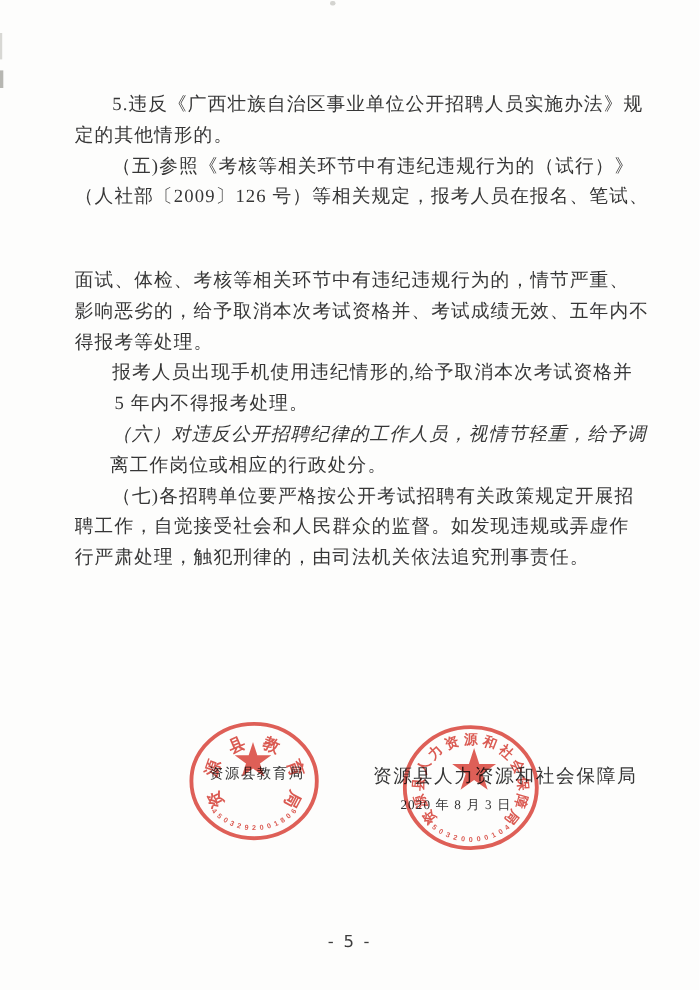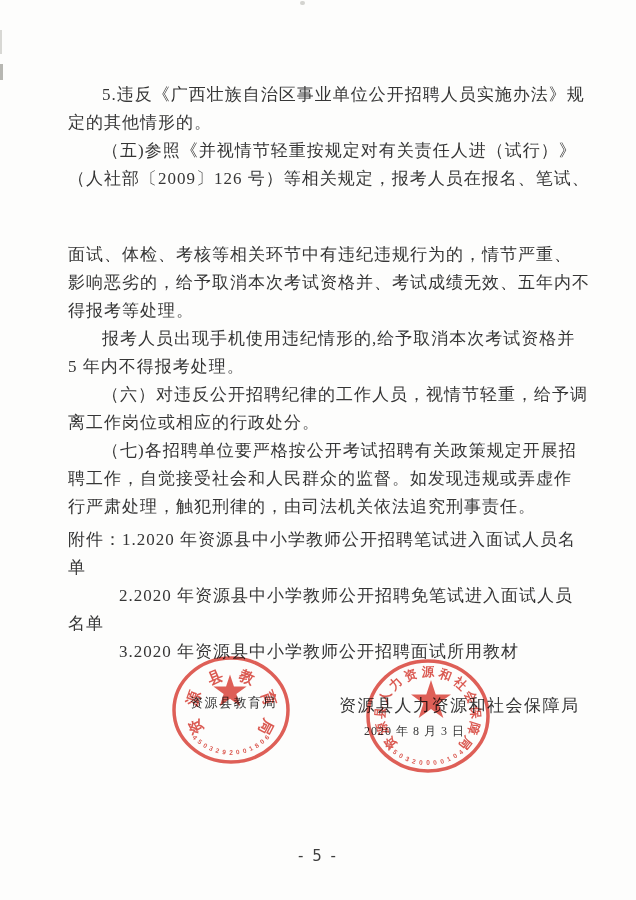--- a/index.html
+++ b/index.html
@@ -40,41 +40,34 @@
 
 <div class="page">
 
   <div class="scan-artifact" id="edge-mark-1"></div>
   <div class="scan-artifact" id="edge-mark-2"></div>
   <div class="scan-artifact" id="top-smudge"></div>
 
   <div class="textblock" id="body-lines">
       <div class="tline" style="padding-left: 2em;">5.违反《广西壮族自治区事业单位公开招聘人员实施办法》规</div>
       <div class="tline" style="padding-left: 0em;">定的其他情形的。</div>
-      <div class="tline" style="padding-left: 2em;">（五)参照《并视情节轻重按规定对有关责任人进（试行）》</div>
+      <div class="tline" style="padding-left: 2em;">（五)参照《考核等相关环节中有违纪违规行为的（试行）》</div>
       <div class="tline" style="padding-left: 0em;">（人社部〔2009〕126 号）等相关规定，报考人员在报名、笔试、</div>
       <div class="tline" style="padding-left: 0em; margin-top: 48px;">面试、体检、考核等相关环节中有违纪违规行为的，情节严重、</div>
       <div class="tline" style="padding-left: 0em;">影响恶劣的，给予取消本次考试资格并、考试成绩无效、五年内不</div>
       <div class="tline" style="padding-left: 0em;">得报考等处理。</div>
       <div class="tline" style="padding-left: 2em;">报考人员出现手机使用违纪情形的,给予取消本次考试资格并</div>
-      <div class="tline" style="padding-left: 0em;">5 年内不得报考处理。</div>
-      <div class="tline" style="padding-left: 2em;">（六）对违反公开招聘纪律的工作人员，视情节轻重，给予调</div>
-      <div class="tline" style="padding-left: 0em;">离工作岗位或相应的行政处分。</div>
+      <div class="tline" style="padding-left: 0em; margin-left: 36px;">5 年内不得报考处理。</div>
+      <div class="tline" style="padding-left: 2em; font-style: italic;">（六）对违反公开招聘纪律的工作人员，视情节轻重，给予调</div>
+      <div class="tline" style="padding-left: 0em; margin-left: 32px;">离工作岗位或相应的行政处分。</div>
       <div class="tline" style="padding-left: 2em;">（七)各招聘单位要严格按公开考试招聘有关政策规定开展招</div>
       <div class="tline" style="padding-left: 0em;">聘工作，自觉接受社会和人民群众的监督。如发现违规或弄虚作</div>
       <div class="tline" style="padding-left: 0em;">行严肃处理，触犯刑律的，由司法机关依法追究刑事责任。</div>
     </div>
 
-  <div class="textblock" id="attach-lines">
-      <div class="tline" style="padding-left: 0em;">附件：1.2020 年资源县中小学教师公开招聘笔试进入面试人员名</div>
-      <div class="tline" style="padding-left: 0em;">单</div>
-      <div class="tline" style="padding-left: 3em;">2.2020 年资源县中小学教师公开招聘免笔试进入面试人员</div>
-      <div class="tline" style="padding-left: 0em;">名单</div>
-      <div class="tline" style="padding-left: 3em;">3.2020 年资源县中小学教师公开招聘面试所用教材</div>
-    </div>
 
   <div class="sig-left">资源县教育局</div>
   <div class="sig-right">资源县人力资源和社会保障局</div>
   <div class="sig-date">2020 年 8 月 3 日</div>
 
   <svg class="stamp" id="stamp-left" width="124" height="112" viewBox="0 0 124 112">
     <ellipse cx="61" cy="56" rx="57" ry="52" stroke-width="3.5"></ellipse>
     <path class="star" transform="translate(60 38) scale(17.5)" d="M 0 -1 L 0.225 -0.309 L 0.951 -0.309 L 0.363 0.118 L 0.588 0.809 L 0 0.382 L -0.588 0.809 L -0.363 0.118 L -0.951 -0.309 L -0.225 -0.309 Z"></path>
     <g class="name-arc">
         <text transform="translate(25.7 72.9) rotate(242.0)" font-size="15" text-anchor="middle" dy="0.35em">资</text>

